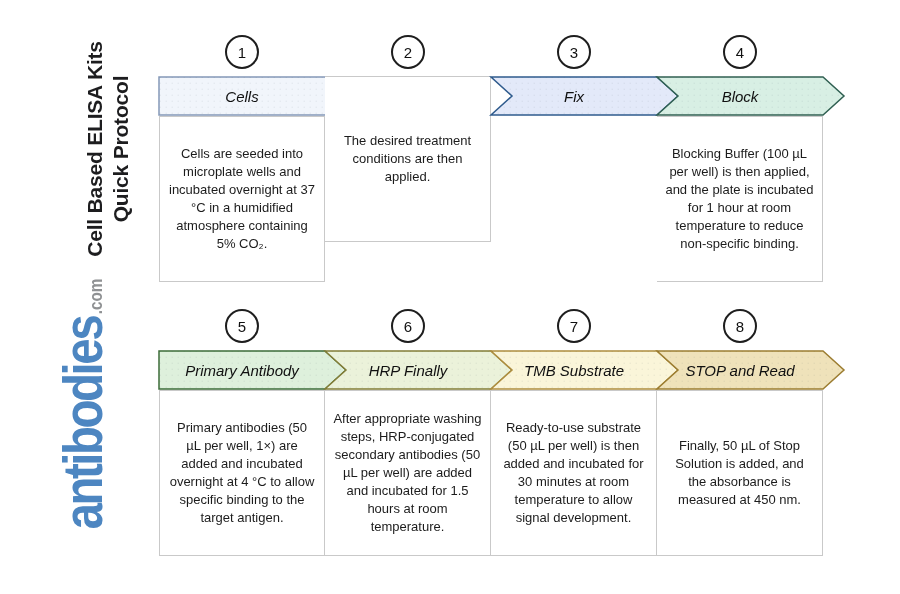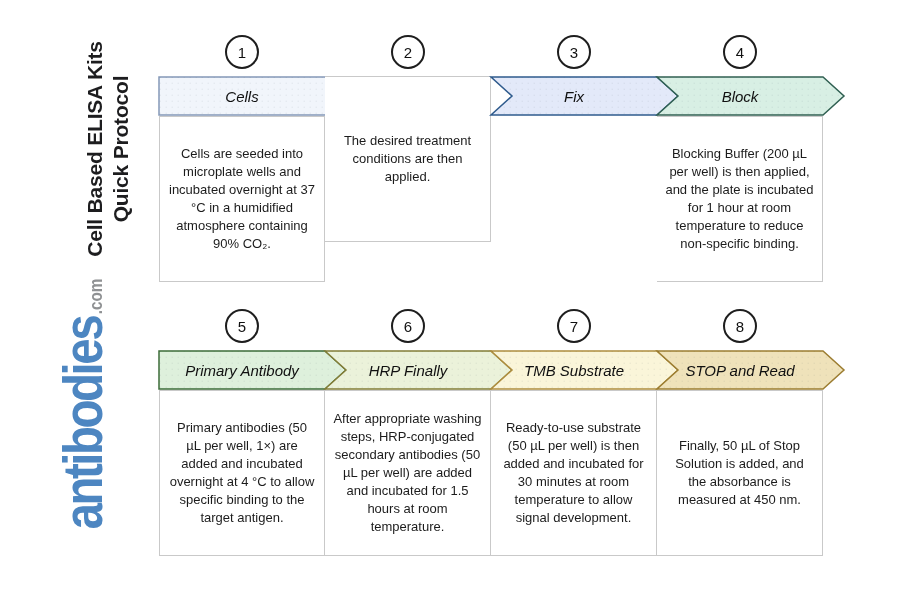--- a/index.html
+++ b/index.html
@@ -68,21 +68,21 @@
           <span>1</span>
         </div>
       <div class="arrow">
         <svg viewBox="0 0 188 40">
           <polygon points="0,1 166,1 187,20 166,39 0,39" stroke-width="1.5" style="fill: rgb(241, 245, 251); stroke: rgb(132, 152, 184);"></polygon>
           <polygon points="0,1 166,1 187,20 166,39 0,39" fill="url(#dotpat) none" stroke="none"></polygon>
         </svg>
         <span class="arrow-label">Cells</span>
       </div>
       <div class="desc-box">
-        <p>Cells are seeded into microplate wells and incubated overnight at 37 °C in a humidified atmosphere containing 90% CO₂.</p>
+        <p>Cells are seeded into microplate wells and incubated overnight at 37 °C in a humidified atmosphere containing 5% CO₂.</p>
       </div>
     </div>
 
     <div class="col">
       <div class="badge">
           <span>2</span>
         </div>
       <div class="desc-box">
         <p>The desired treatment conditions are then applied.</p>
       </div>
@@ -106,21 +106,21 @@
           <span>4</span>
         </div>
       <div class="arrow">
         <svg viewBox="0 0 188 40">
           <polygon points="0,1 166,1 187,20 166,39 0,39 21,20" stroke-width="1.5" style="fill: rgb(216, 239, 228); stroke: rgb(48, 96, 82);"></polygon>
           <polygon points="0,1 166,1 187,20 166,39 0,39 21,20" fill="url(#dotpat) none" stroke="none"></polygon>
         </svg>
         <span class="arrow-label">Block</span>
       </div>
       <div class="desc-box">
-        <p>Blocking Buffer (200 µL per well) is then applied, and the plate is incubated for 1 hour at room temperature to reduce non-specific binding.</p>
+        <p>Blocking Buffer (100 µL per well) is then applied, and the plate is incubated for 1 hour at room temperature to reduce non-specific binding.</p>
       </div>
     </div>
 
   </div>
 
   <div class="steps-row row-2">
 
     <div class="col">
       <div class="badge">
           <span>5</span>

